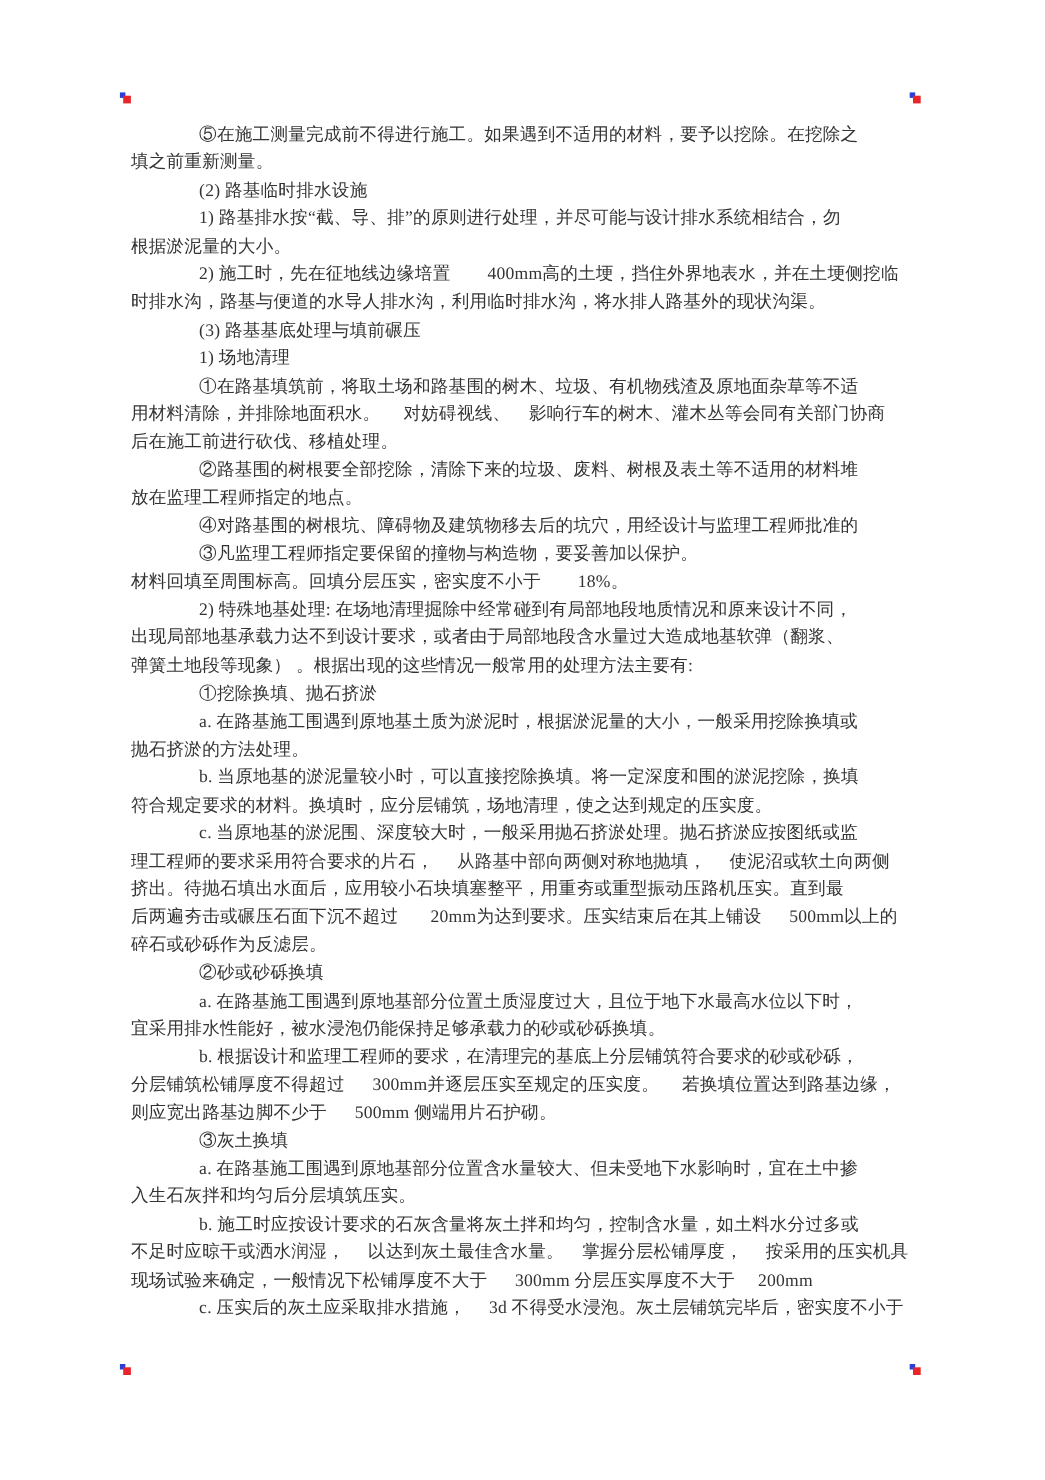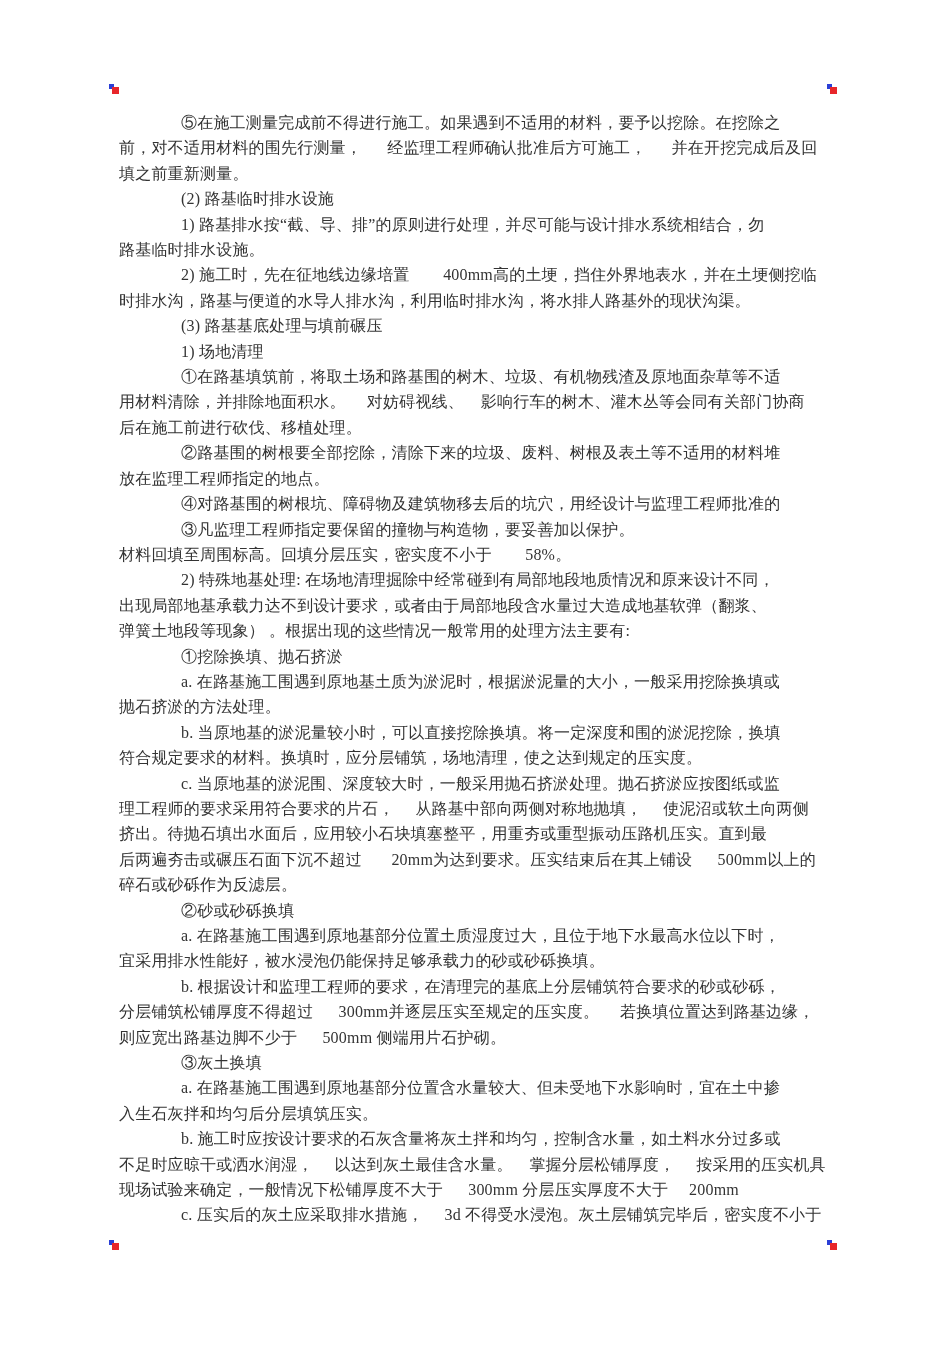--- a/index.html
+++ b/index.html
@@ -68,37 +68,36 @@
     <span class="m-blue"></span>
     <span class="m-red"></span>
   </div>
   <div class="marker br">
     <span class="m-blue"></span>
     <span class="m-red"></span>
   </div>
 
   <div class="text-block">
       <div class="line para">⑤在施工测量完成前不得进行施工。如果遇到不适用的材料，要予以挖除。在挖除之</div>
-      <div class="line">前，对不适用材料的围先行测量，      经监理工程师确认批准后方可施工，      并在开挖完成后及回</div>
       <div class="line">填之前重新测量。</div>
       <div class="line para">(2) 路基临时排水设施</div>
       <div class="line para">1) 路基排水按“截、导、排”的原则进行处理，并尽可能与设计排水系统相结合，勿</div>
-      <div class="line">路基临时排水设施。</div>
+      <div class="line">根据淤泥量的大小。</div>
       <div class="line para">2) 施工时，先在征地线边缘培置        400mm高的土埂，挡住外界地表水，并在土埂侧挖临</div>
       <div class="line">时排水沟，路基与便道的水导人排水沟，利用临时排水沟，将水排人路基外的现状沟渠。</div>
       <div class="line para">(3) 路基基底处理与填前碾压</div>
       <div class="line para">1) 场地清理</div>
       <div class="line para">①在路基填筑前，将取土场和路基围的树木、垃圾、有机物残渣及原地面杂草等不适</div>
       <div class="line">用材料清除，并排除地面积水。     对妨碍视线、    影响行车的树木、灌木丛等会同有关部门协商</div>
       <div class="line">后在施工前进行砍伐、移植处理。</div>
       <div class="line para">②路基围的树根要全部挖除，清除下来的垃圾、废料、树根及表土等不适用的材料堆</div>
       <div class="line">放在监理工程师指定的地点。</div>
       <div class="line para">④对路基围的树根坑、障碍物及建筑物移去后的坑穴，用经设计与监理工程师批准的</div>
       <div class="line para">③凡监理工程师指定要保留的撞物与构造物，要妥善加以保护。</div>
-      <div class="line">材料回填至周围标高。回填分层压实，密实度不小于        58%。</div>
+      <div class="line">材料回填至周围标高。回填分层压实，密实度不小于        18%。</div>
       <div class="line para">2) 特殊地基处理: 在场地清理掘除中经常碰到有局部地段地质情况和原来设计不同，</div>
       <div class="line">出现局部地基承载力达不到设计要求，或者由于局部地段含水量过大造成地基软弹（翻浆、</div>
       <div class="line">弹簧土地段等现象） 。根据出现的这些情况一般常用的处理方法主要有:</div>
       <div class="line para">①挖除换填、抛石挤淤</div>
       <div class="line para">a. 在路基施工围遇到原地基土质为淤泥时，根据淤泥量的大小，一般采用挖除换填或</div>
       <div class="line">抛石挤淤的方法处理。</div>
       <div class="line para">b. 当原地基的淤泥量较小时，可以直接挖除换填。将一定深度和围的淤泥挖除，换填</div>
       <div class="line">符合规定要求的材料。换填时，应分层铺筑，场地清理，使之达到规定的压实度。</div>
       <div class="line para">c. 当原地基的淤泥围、深度较大时，一般采用抛石挤淤处理。抛石挤淤应按图纸或监</div>
       <div class="line">理工程师的要求采用符合要求的片石，     从路基中部向两侧对称地抛填，     使泥沼或软土向两侧</div>

